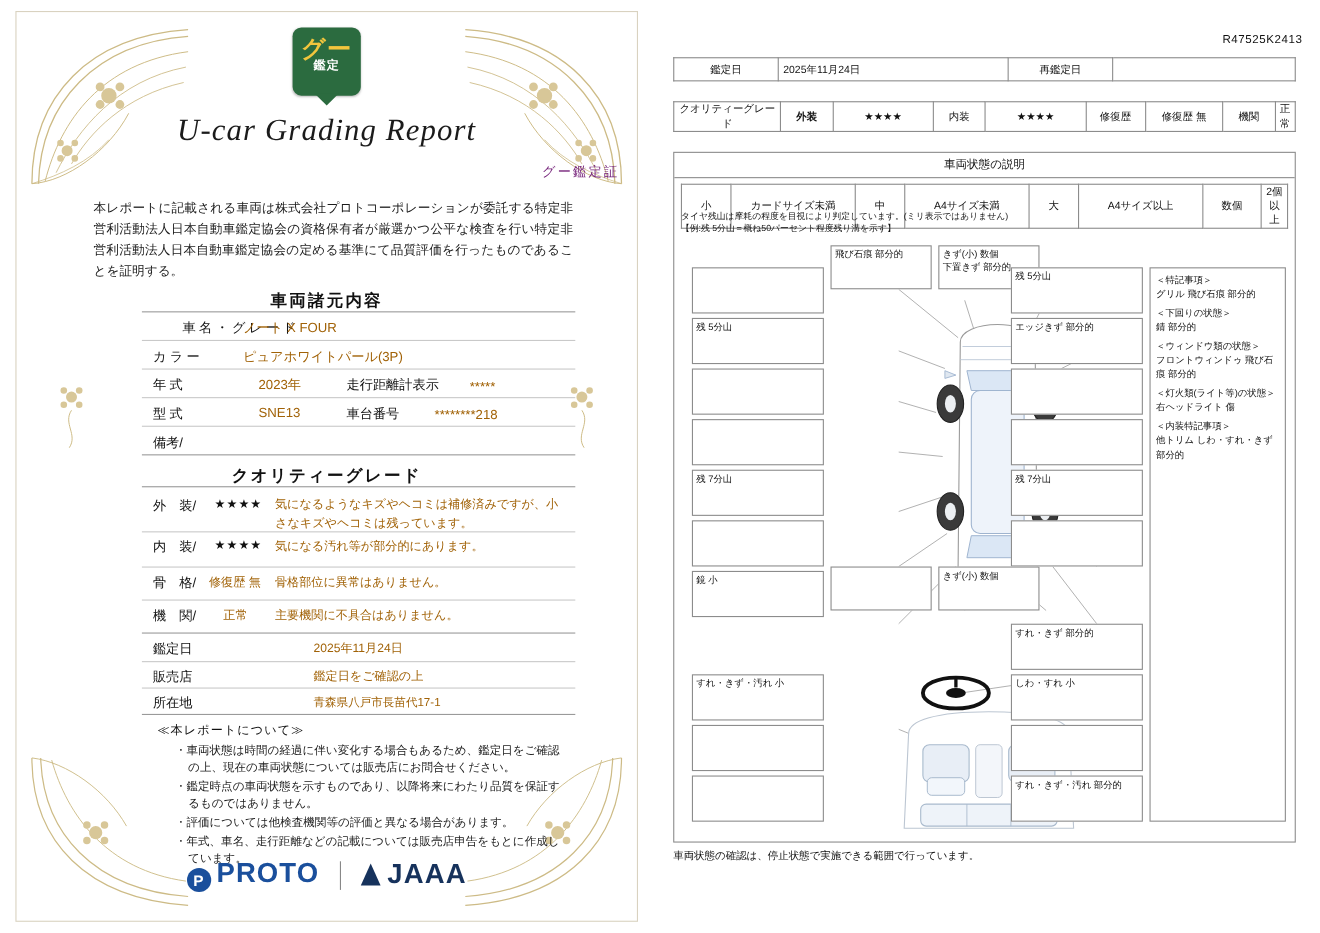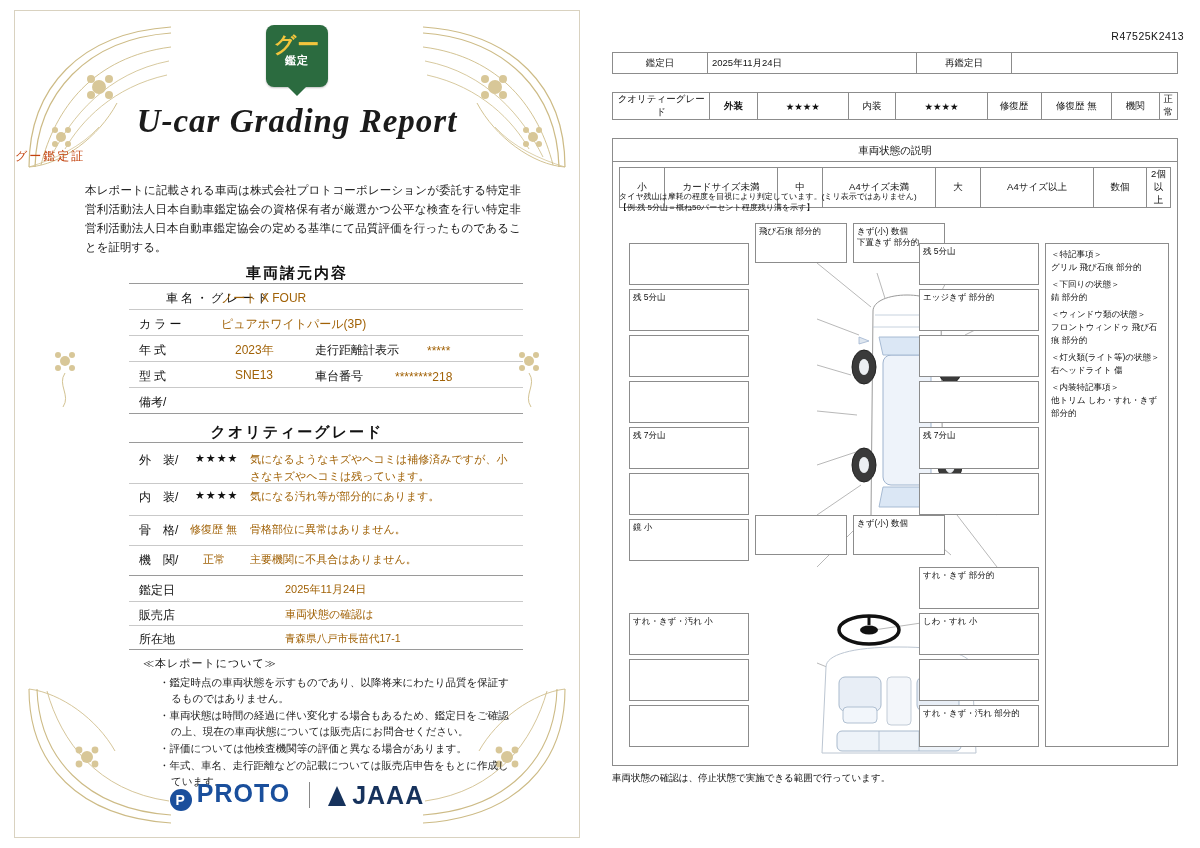--- a/index.html
+++ b/index.html
@@ -42,27 +42,27 @@
     font-size:22px;font-weight:bold;color:#f2c53d;letter-spacing:1px;
   }
   .logo-badge .k{
     position:absolute;left:0;right:0;top:29px;text-align:center;
     font-size:11px;font-weight:bold;color:#ffffff;letter-spacing:1px;line-height:13px;
   }
 
   .title-main{
     position:absolute;left:0;right:0;top:92px;text-align:center;
     font-family:"Liberation Serif", serif;
-    font-style:italic;font-weight:bold;
-    font-size:33px;color:#1b1b1b;
+    font-style:italic;font-weight:normal;
+    font-size:28px;color:#1b1b1b;
     letter-spacing:1px;
   }
   .title-sub{
-    position:absolute;left:0;right:16px;top:137px;text-align:left;
-    font-size:12px;color:#c2410c;letter-spacing:2px;
+    position:absolute;left:0;right:16px;top:137px;text-align:right;
+    font-size:12px;color:#701a75;letter-spacing:2px;
   }
 
   .intro{
     position:absolute;left:70px;right:58px;top:170px;
     font-size:11.5px;line-height:19px;color:#1b1b1b;text-align:justify;
   }
 
   .sec-title{
     position:absolute;left:0;right:0;text-align:center;
     font-size:15px;font-weight:bold;letter-spacing:2px;color:#111;
@@ -349,31 +349,31 @@
     <div class="row-label" style="left:124px;top:541px;letter-spacing:0;">機　関/</div>
     <div class="row-val" style="left:188px;top:541px;font-size:11px;">正常</div>
     <div class="row-val" style="left:235px;top:541px;width:260px;font-size:11px;">主要機関に不具合はありません。</div>
     <div class="hline" style="left:114px;right:56px;top:564px;"></div>
 
     <div class="row-label" style="left:124px;top:571px;letter-spacing:0;">鑑定日</div>
     <div class="row-val" style="left:270px;top:571px;font-size:11px;">2025年11月24日</div>
     <div class="hline thin" style="left:114px;right:56px;top:590px;"></div>
 
     <div class="row-label" style="left:124px;top:596px;letter-spacing:0;">販売店</div>
-    <div class="row-val" style="left:270px;top:596px;font-size:11px;">車両状態の確認は</div>
+    <div class="row-val" style="left:270px;top:596px;font-size:11px;">鑑定日をご確認の上</div>
     <div class="hline thin" style="left:114px;right:56px;top:614px;"></div>
 
     <div class="row-label" style="left:124px;top:620px;letter-spacing:0;">所在地</div>
     <div class="row-val" style="left:270px;top:621px;font-size:10.5px;">青森県八戸市長苗代17-1</div>
     <div class="hline" style="left:114px;right:56px;top:638px;"></div>
 
     <div class="note-head" style="left:128px;top:645px;">≪本レポートについて≫</div>
     <ul class="note" style="left:142px;right:60px;top:663px;">
+      <li>車両状態は時間の経過に伴い変化する場合もあるため、鑑定日をご確認の上、現在の車両状態については販売店にお問合せください。</li>
       <li>鑑定時点の車両状態を示すものであり、以降将来にわたり品質を保証するものではありません。</li>
-      <li>車両状態は時間の経過に伴い変化する場合もあるため、鑑定日をご確認の上、現在の車両状態については販売店にお問合せください。</li>
       <li>評価については他検査機関等の評価と異なる場合があります。</li>
       <li>年式、車名、走行距離などの記載については販売店申告をもとに作成しています。</li>
     </ul>
 
     <div class="brands">
       <span class="brand-proto">
         <span class="proto-mark">P</span><span>PROTO</span>
       </span>
       <span class="brand-div"></span>
       <span class="brand-jaaa">

